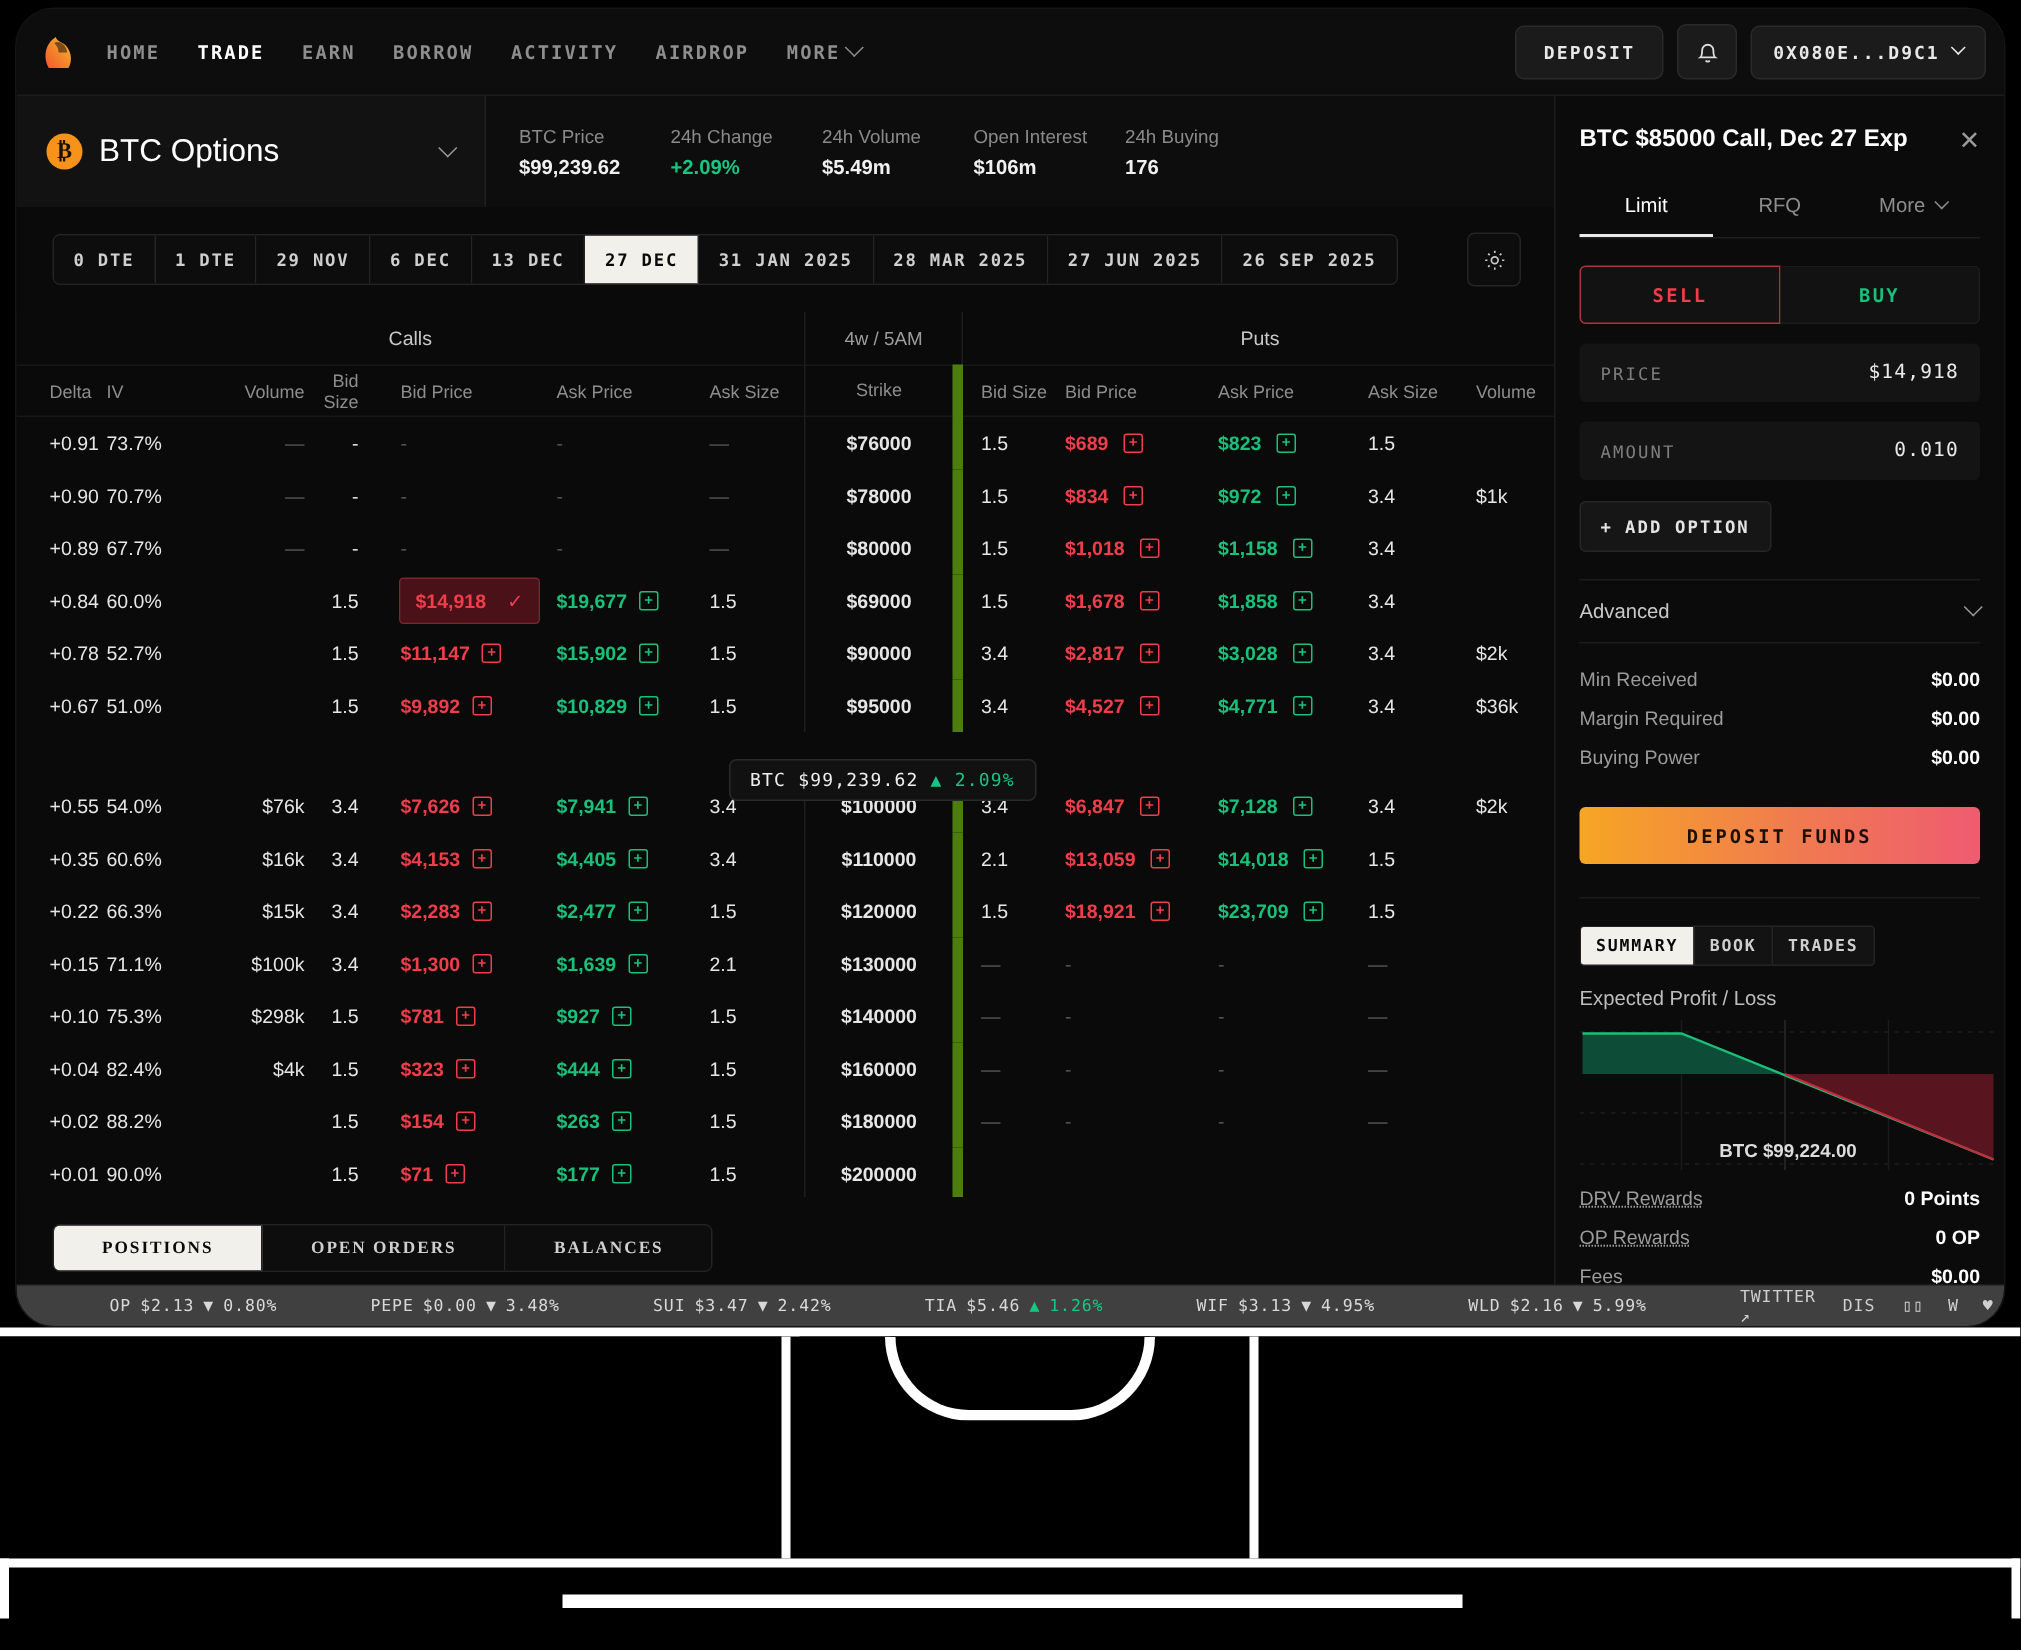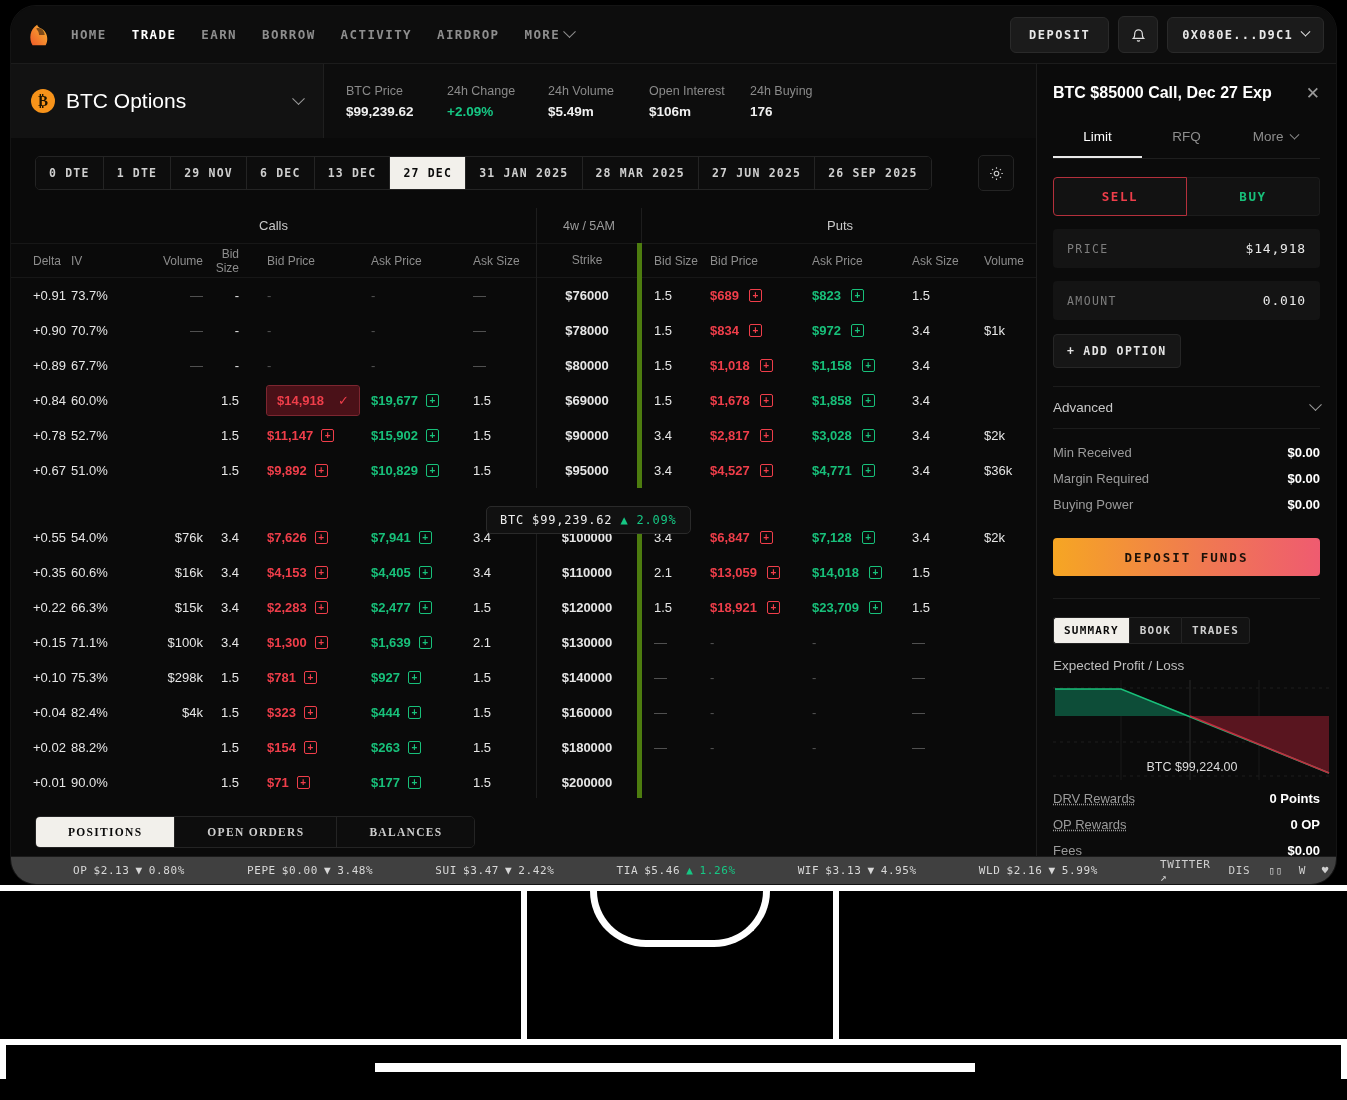--- a/index.html
+++ b/index.html
@@ -112,21 +112,21 @@
   .row { display:flex; height:35px; align-items:center; }
   .cell { font-size:13px; color:#e6e6e6; }
   
   .c-delta  { width:60px;  padding-left:22px; }
   .c-iv     { width:66px;  }
   .c-vol    { width:66px;  text-align:right; }
   .c-bsize  { width:54px;  text-align:right; padding-right:18px;}
   .c-bprice { width:106px; text-align:left;  padding-left:10px; display:flex; align-items:center; gap:8px;}
   .c-aprice { width:110px; text-align:left;  padding-left:8px; display:flex; align-items:center; gap:8px;}
   .c-asize  { width:63px;  }
-  .c-strike { width:106px; text-align:center; border-left:1px solid #1d1d1d; border-right:5px solid #4d7c0f; height:35px; line-height:35px; font-weight:700;}
+  .c-strike { width:106px; text-align:center; border-left:1px solid #1d1d1d; border-right:7px solid #4d7c0f; height:35px; line-height:35px; font-weight:700;}
   
   .p-bsize  { width:68px;  padding-left:12px; }
   .p-bprice { width:102px; display:flex; align-items:center; gap:10px; }
   .p-aprice { width:100px; display:flex; align-items:center; gap:10px; }
   .p-asize  { width:72px;  }
   .p-vol    { flex:1; }
   .hdr-row .c-strike, .hdr-row .grp-mid { font-weight:400; }
   .bid { color:#ef3e4a; font-weight:700; }
   .ask { color:#18c07a; font-weight:700; }
   .muted { color:#555; }
@@ -213,21 +213,21 @@
   .sum-wrap { margin-top:22px; padding-top:18px; border-top:1px solid #1c1c1c; }
   .sum-tab { padding:6px 10px; font-size:11px; letter-spacing:1.2px; font-weight:700;
              color:#cfcfcf; background:#131313; border:1px solid #242424; border-right:none;
              font-family:"DejaVu Sans Mono", monospace; cursor:pointer;}
   .sum-tab:first-child { border-radius:3px 0 0 3px; }
   .sum-tab:last-child { border-right:1px solid #242424; border-radius:0 3px 3px 0;}
   .sum-tab.active { background:#f2f0eb; color:#0a0a0a; }
   .pl-label { margin-top:14px; font-size:13.5px; color:#bdbdbd; }
   .pl-chart { position:relative; margin-top:7px; width:278px; height:100px; }
   .pl-caption { position:absolute; left:50%; transform:translateX(-50%); bottom:6px;
-                font-size:12.5px; color:#dcdcdc; white-space:nowrap; }
+                font-size:12.5px; color:#dcdcdc; white-space:nowrap;font-weight:bold; }
   .kv.link .k { text-decoration:underline; text-decoration-style:dotted; }
 </style>
 </head>
 <body>
 
 <div class="stage">
 
   <div class="device-outer">
 
     <div class="topnav">

